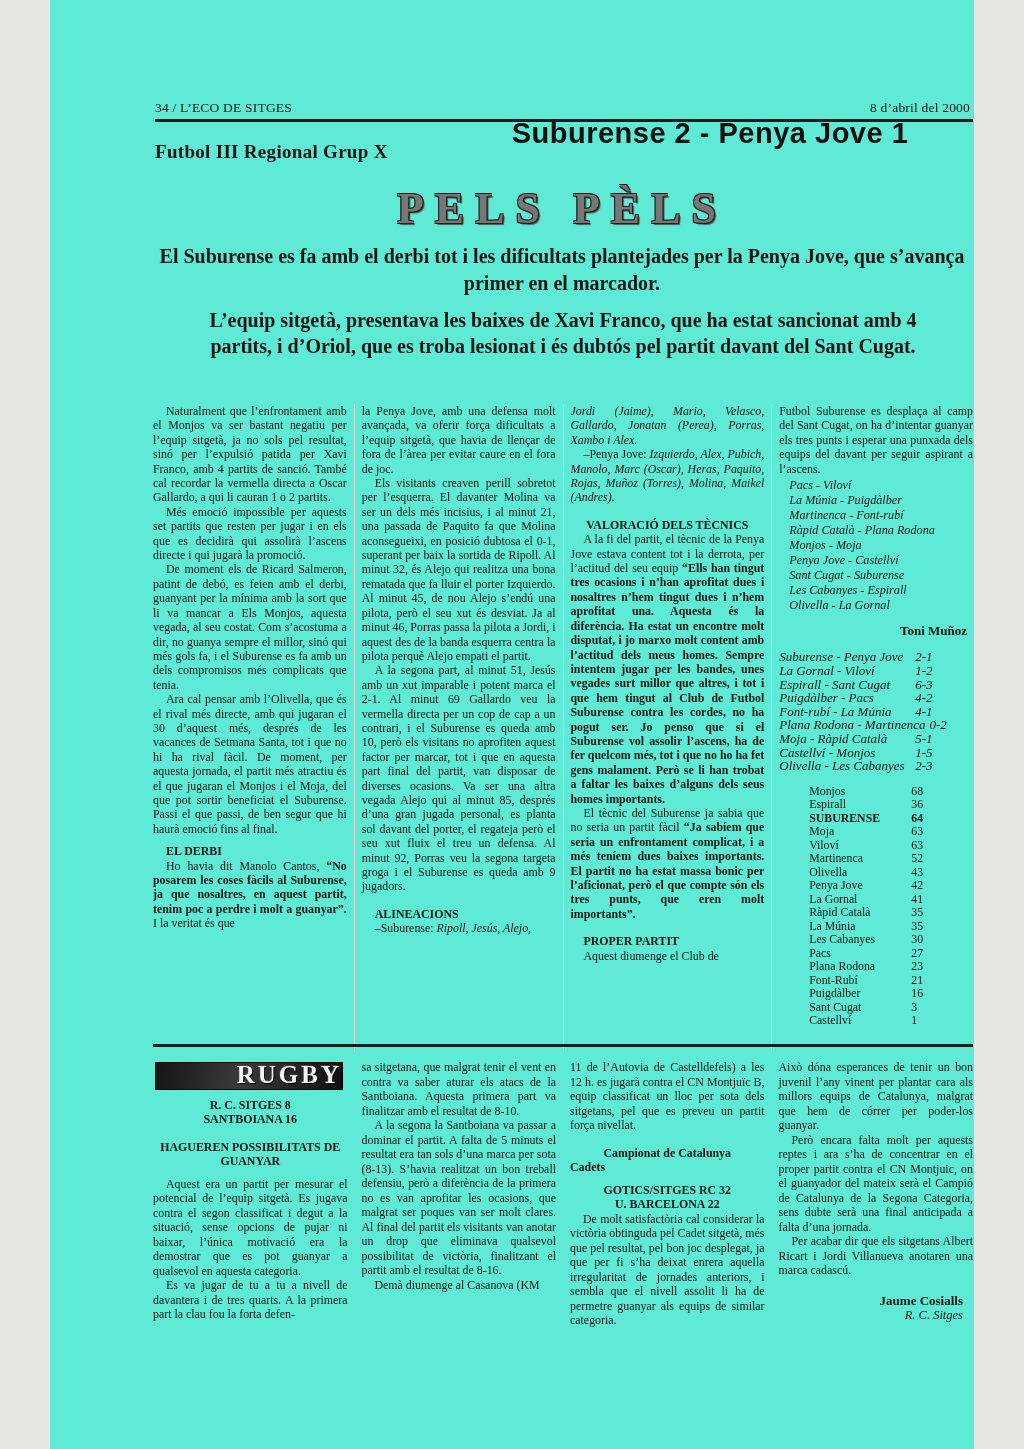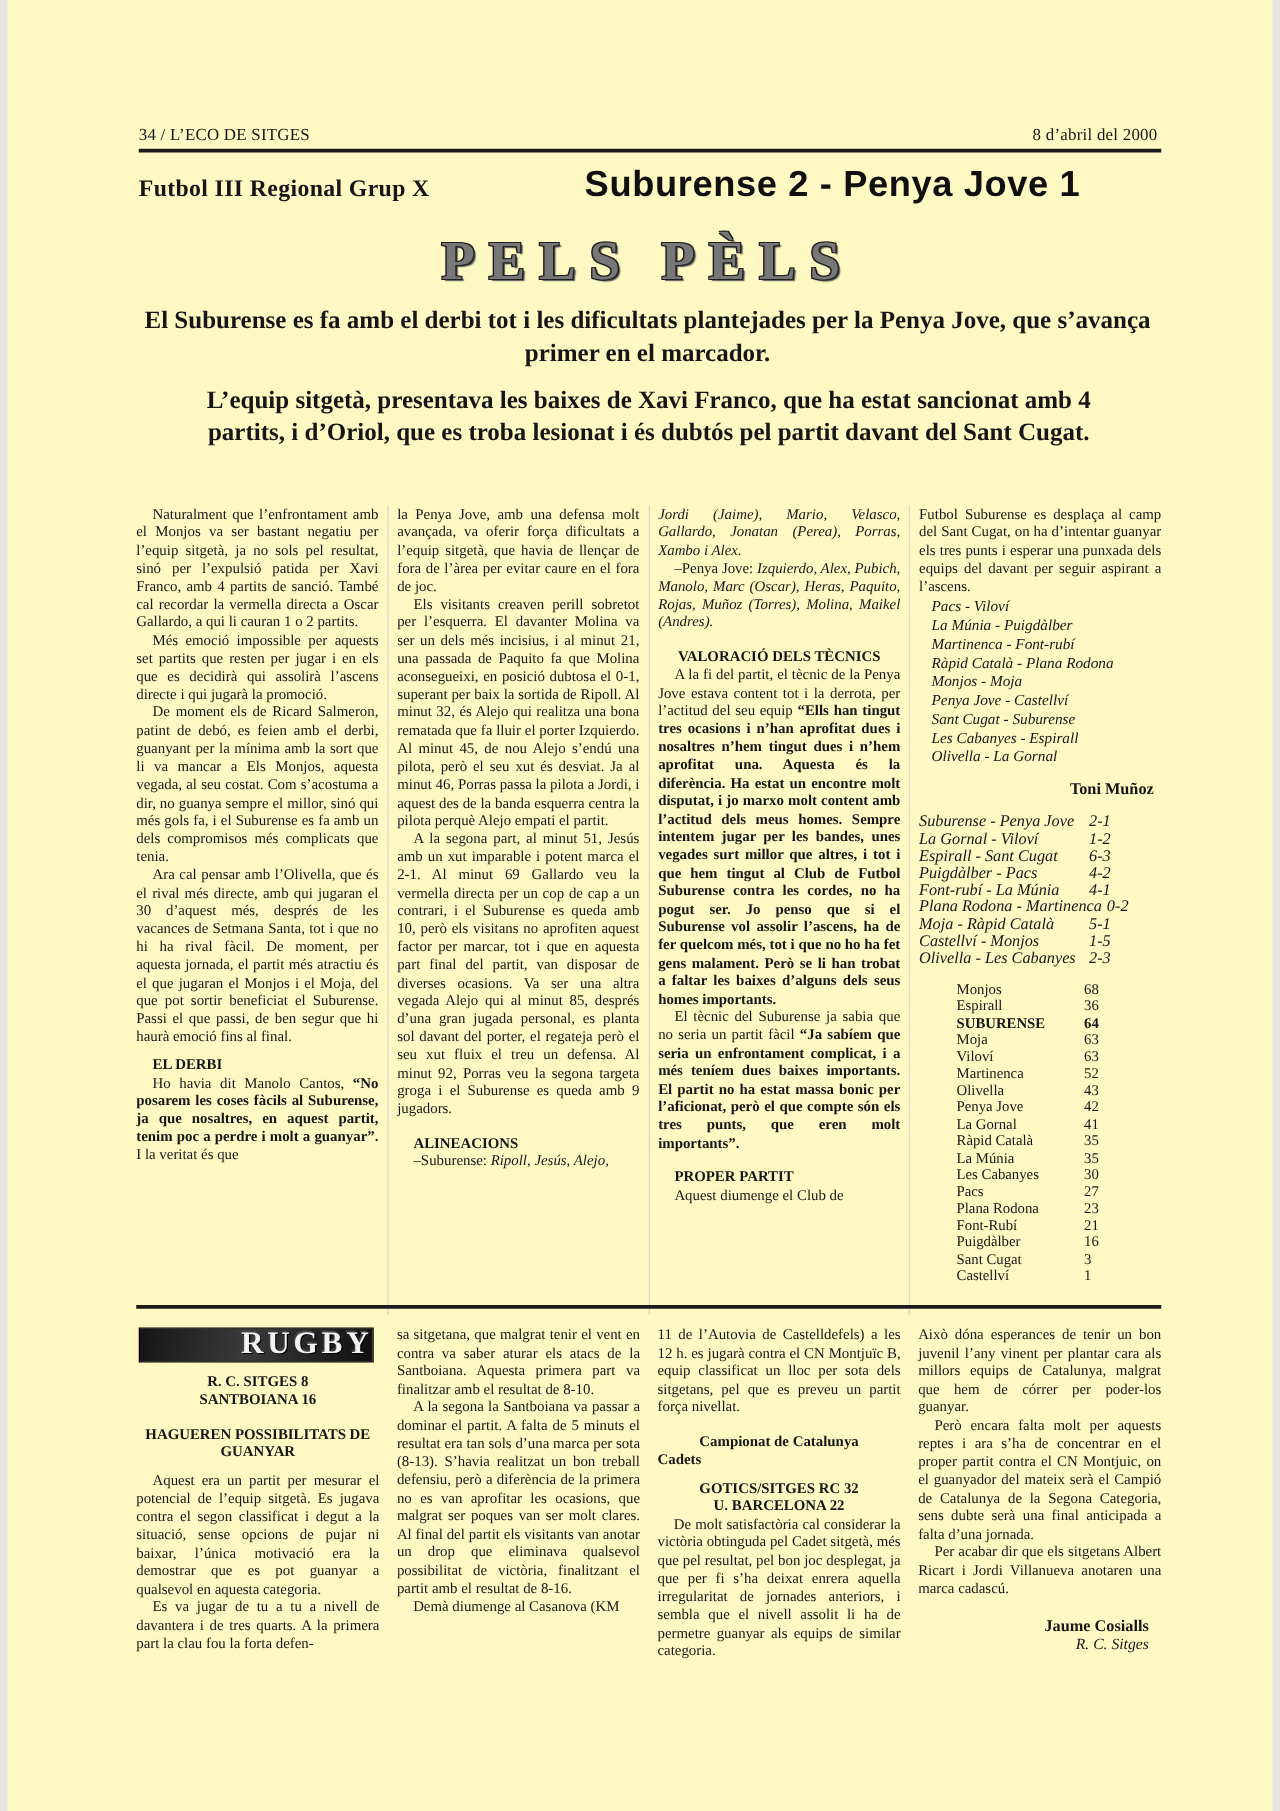--- a/index.html
+++ b/index.html
@@ -1,27 +1,27 @@
 <!DOCTYPE html>
 <html><head>
 <meta charset="utf-8">
 <style>
   html,body{margin:0;padding:0;background:#e8e7e3;}
   .sheet{
-    position:relative; width:1012px; height:1449px; margin:0 auto;
-    background:#fef9c3; color:#161616; overflow:hidden;
+    position:relative; width:924px; height:1449px; margin:0 auto;
+    background:#5eead4; color:#161616; overflow:hidden;
     font-family:"Liberation Serif","DejaVu Serif",serif;
   }
   
   .hdr{position:absolute; left:105px; top:100px; width:815px; display:flex; justify-content:space-between;
        font-size:13.5px; letter-spacing:.2px;}
   .rule-top{position:absolute; left:105px; top:119px; width:818px; height:3px; background:#1c1c1c;}
   
   .kick{position:absolute; left:105px; top:141px; font-size:19px; font-weight:700; letter-spacing:.3px;}
-  .scoreline{position:absolute; left:430px; top:132px; width:460px; text-align:center;
+  .scoreline{position:absolute; left:430px; top:117px; width:460px; text-align:center;
        font-family:"Liberation Sans","DejaVu Sans",sans-serif; font-size:29px; font-weight:700; letter-spacing:.5px; color:#101010;}
   
   .headline{position:absolute; left:0; top:183px; width:1024px; text-align:center;
        font-size:44px; font-weight:700; letter-spacing:11px; color:#777;
        text-shadow:1px 1px 0 #1f1f1f,-1px -1px 0 #1f1f1f,1px -1px 0 #1f1f1f,-1px 1px 0 #1f1f1f,2px 2px 1px #555;}
   .deck1{position:absolute; left:92px; top:243px; width:840px; text-align:center;
        font-size:20px; font-weight:700; line-height:1.35;}
   .deck2{position:absolute; left:130px; top:307px; width:766px; text-align:center;
        font-size:20px; font-weight:700; line-height:1.32;}
   

